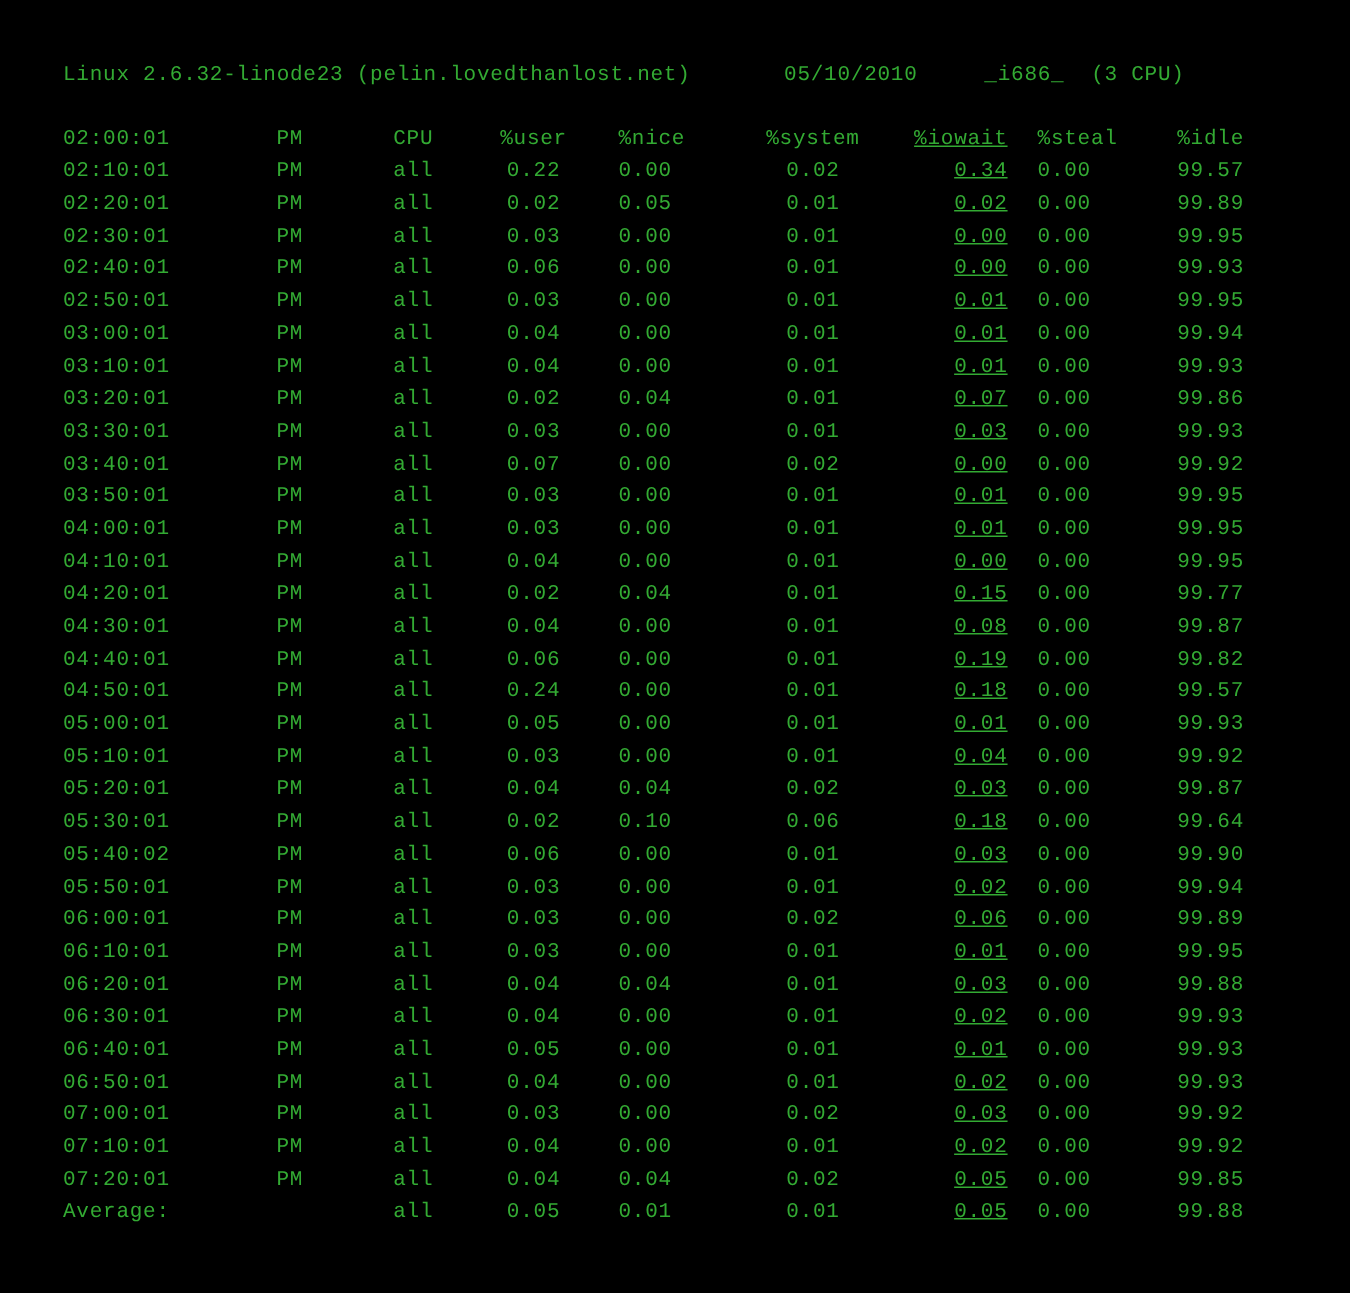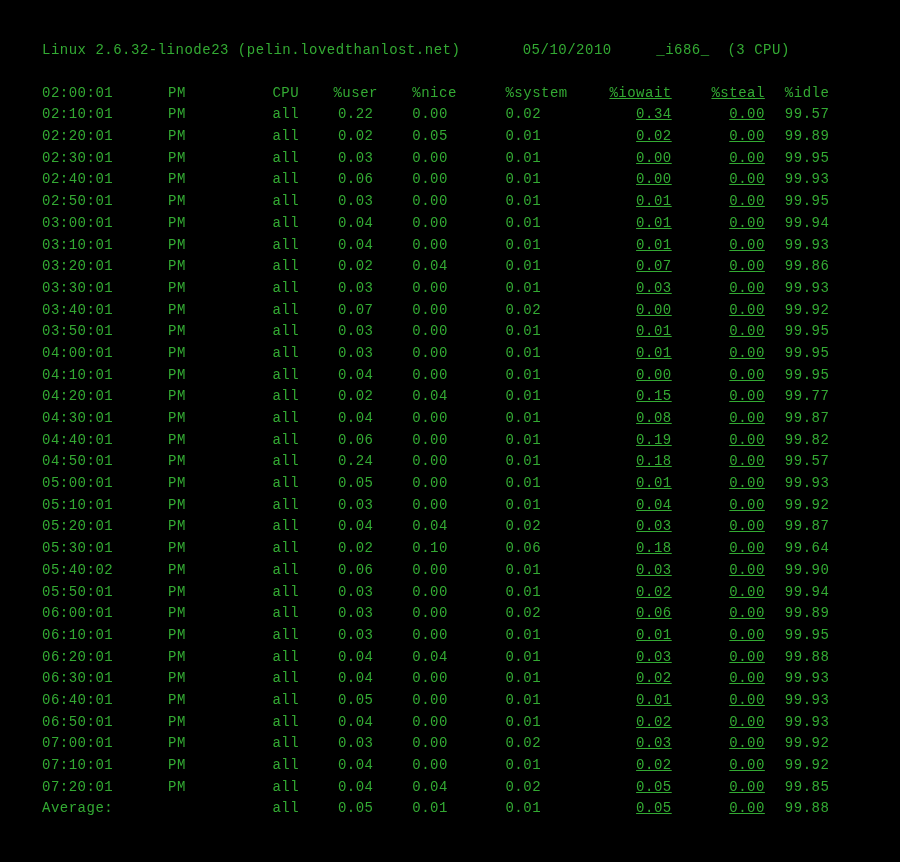--- a/index.html
+++ b/index.html
@@ -21,27 +21,27 @@
     .header-line {
       margin-bottom: 21px;
       white-space: pre;
     }
     .table-row {
       display: flex;
       white-space: nowrap;
       gap: 20px;
     }
     .col-time { width: 102px; }
-    .col-period { width: 57px; text-align: center; }
-    .col-cpu { width: 42px; text-align: right; margin-left: 40px; }
+    .col-period { width: 57px; text-align: right; }
+    .col-cpu { width: 42px; text-align: left; margin-left: 40px; }
     .col-user { width: 83px; text-align: center; }
     .col-nice { width: 83px; text-align: left; }
-    .col-system { width: 83px; text-align: left; }
+    .col-system { width: 83px; text-align: center; }
     .col-iowait { width: 83px; text-align: right; text-decoration: underline; }
-    .col-steal { width: 83px; text-align: right; text-decoration: underline; }
+    .col-steal { width: 83px; text-align: left; }
     .col-idle { width: 83px; text-align: left; }
   </style>
 </head>
 <body>
 
 <div class="header-line"><span>Linux 2.6.32-linode23</span> <span>(pelin.lovedthanlost.net)</span>       <span>05/10/2010</span>     <span>_i686_</span>  <span>(3 CPU)</span></div>
 
 <div>
   <div class="table-row">
     <span class="col-time">02:00:01</span>

